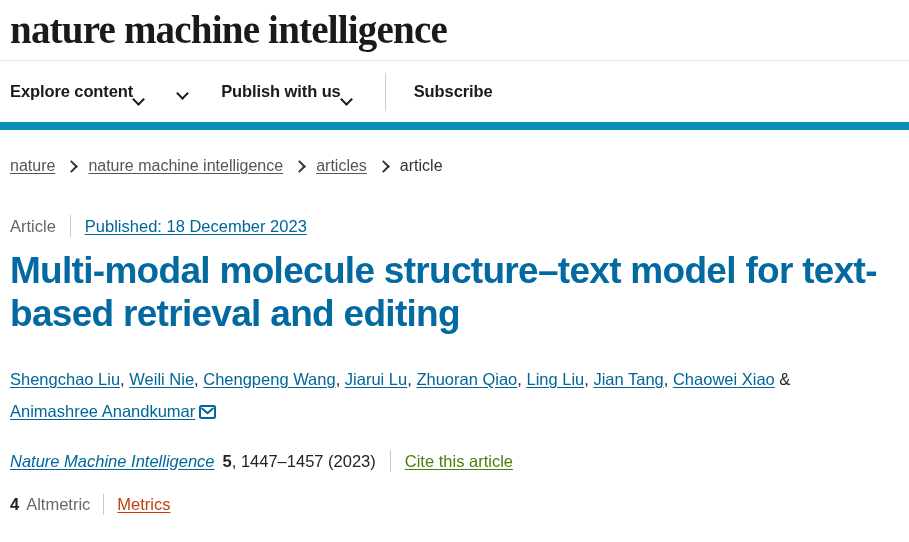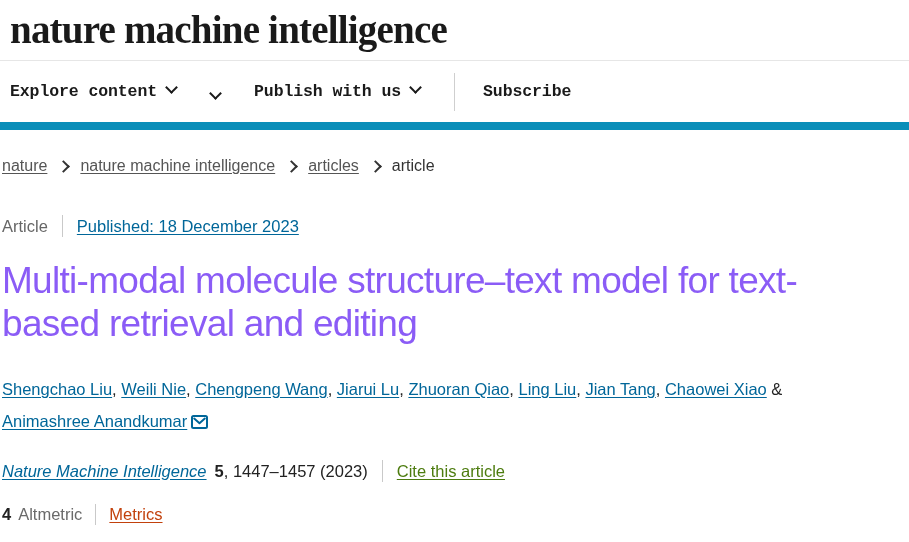--- a/index.html
+++ b/index.html
@@ -35,30 +35,29 @@
   
   .nav {
     height: 61px;
     display: flex;
     align-items: center;
     padding-left: 10px;
     position: relative;
   }
   .nav-item {
     display: flex;
-    align-items: flex-start;
-    gap: 9px;
+    align-items: flex-end;
+    gap: 0;
     font-size: 16.5px;
     font-weight: 700;
     color: #1a1a1a;
     margin-right: 33px;
     white-space: nowrap;
     cursor: pointer;
     letter-spacing: -0.1px;
-    font-family: Liberation Mono, monospace;
   }
   .nav-item:last-of-type { margin-right: 0; }
   .chev {
     display: inline-block;
     width: 11px; height: 7px;
     position: relative;
     top: 1px;
   }
   .chev:before {
     content: "";
@@ -78,21 +77,21 @@
   }
 
   
   .accent-bar {
     height: 8px;
     background: #0a8eb9;
     width: 100%;
   }
 
   
-  .content { padding: 0 2px; }
+  .content { padding: 0 10px; }
 
   .breadcrumb {
     display: flex;
     align-items: center;
     font-size: 16px;
     color: #333;
     margin-top: 27px;
     flex-wrap: nowrap;
     white-space: nowrap;
   }
@@ -135,25 +134,25 @@
     margin: 0 14px;
   }
   .kicker-date {
     color: #006699;
     text-decoration: underline;
     text-underline-offset: 2px;
     cursor: pointer;
   }
 
   .article-title {
-    margin-top: 22px;
+    margin-top: 12px;
     font-size: 37px;
     line-height: 43px;
-    font-weight: 400;
-    color: #8b5cf6;
+    font-weight: 700;
+    color: #0369a1;
     letter-spacing: -0.7px;
     max-width: 880px;
   }
 
   .authors {
     margin-top: 28px;
     font-size: 16.5px;
     line-height: 32px;
     color: #222;
     max-width: 895px;

